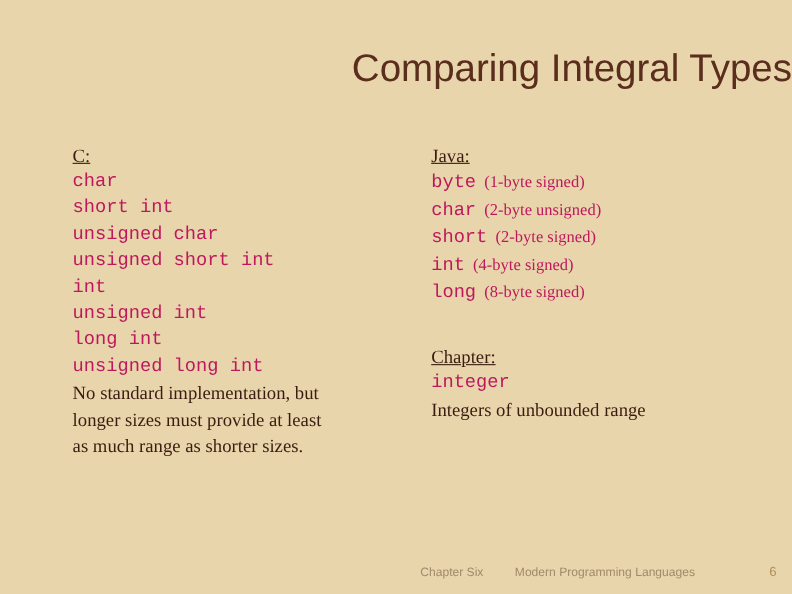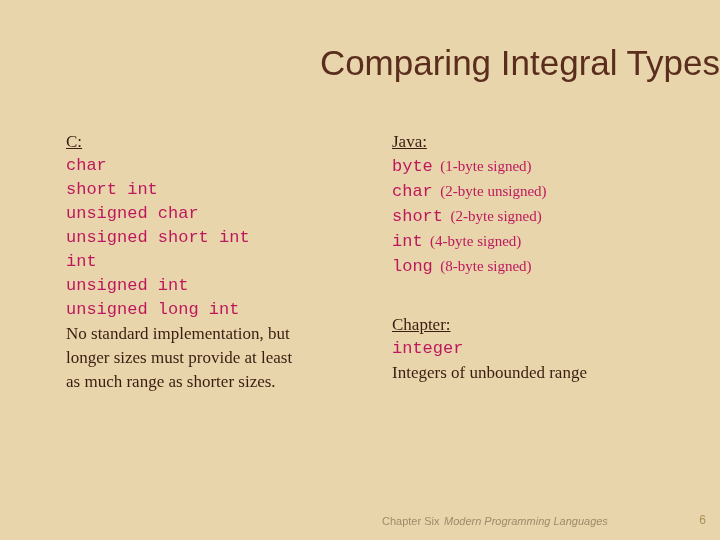--- a/index.html
+++ b/index.html
@@ -81,23 +81,22 @@
     font-size: 11px;
     color: #a08a6a;
   }
   .footer-left {
     position: absolute;
     left: 382px;
     bottom: 0px;
   }
   .footer-mid {
     position: absolute;
-    left: 444px;
+    left: 468px;
     bottom: 0px;
-    font-style: italic;
   }
   .footer-right {
     position: absolute;
     right: 14px;
     bottom: 0px;
     color: #b08f55;
     font-size: 12px;
   }
 </style>
 </head>
@@ -108,20 +107,21 @@
   <div class="title">Comparing Integral Types</div>
 
   <div class="col col-left">
     <div class="heading">C:</div>
     <div class="mono-line">char</div>
     <div class="mono-line">short int</div>
     <div class="mono-line">unsigned char</div>
     <div class="mono-line">unsigned short int</div>
     <div class="mono-line">int</div>
     <div class="mono-line">unsigned int</div>
+    <div class="mono-line">long int</div>
     <div class="mono-line">unsigned long int</div>
     <div class="serif-line">No standard implementation, but</div>
     <div class="serif-line">longer sizes must provide at least</div>
     <div class="serif-line">as much range as shorter sizes.</div>
   </div>
 
   <div class="col col-right">
     <div class="heading">Java:</div>
 
     <div class="mono-line"><span>byte</span><span class="ann">  (1-byte signed)</span></div>

